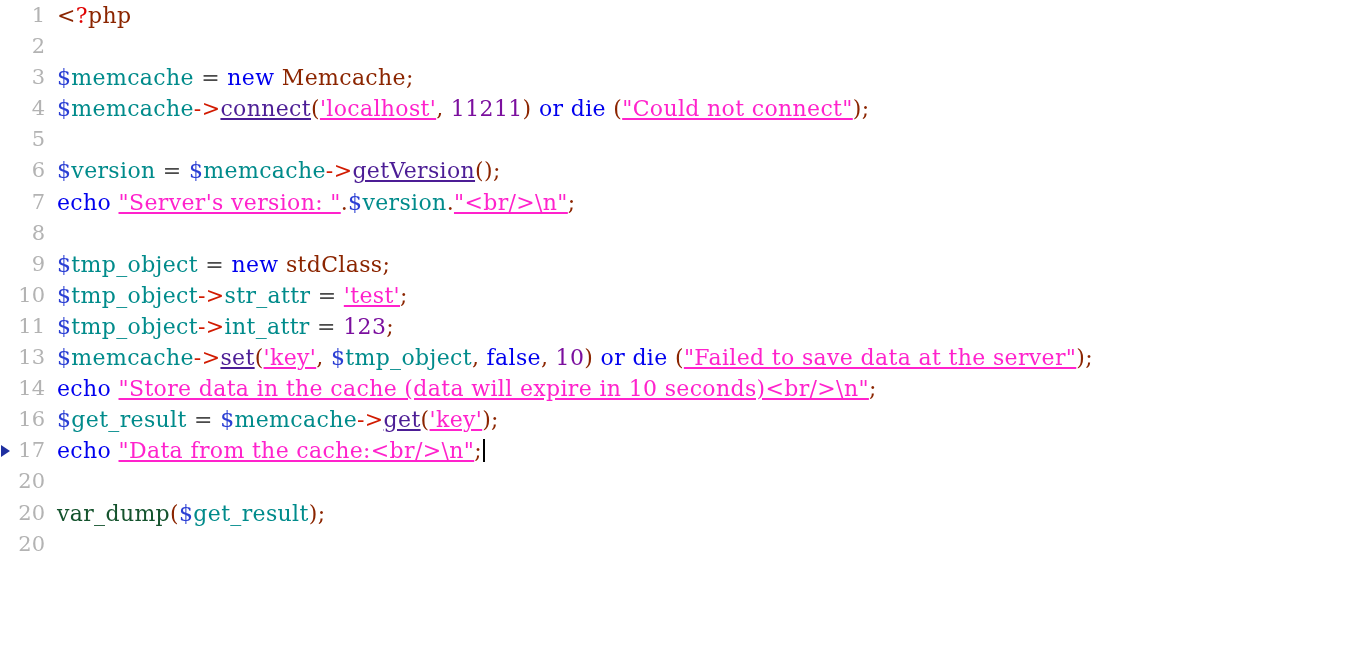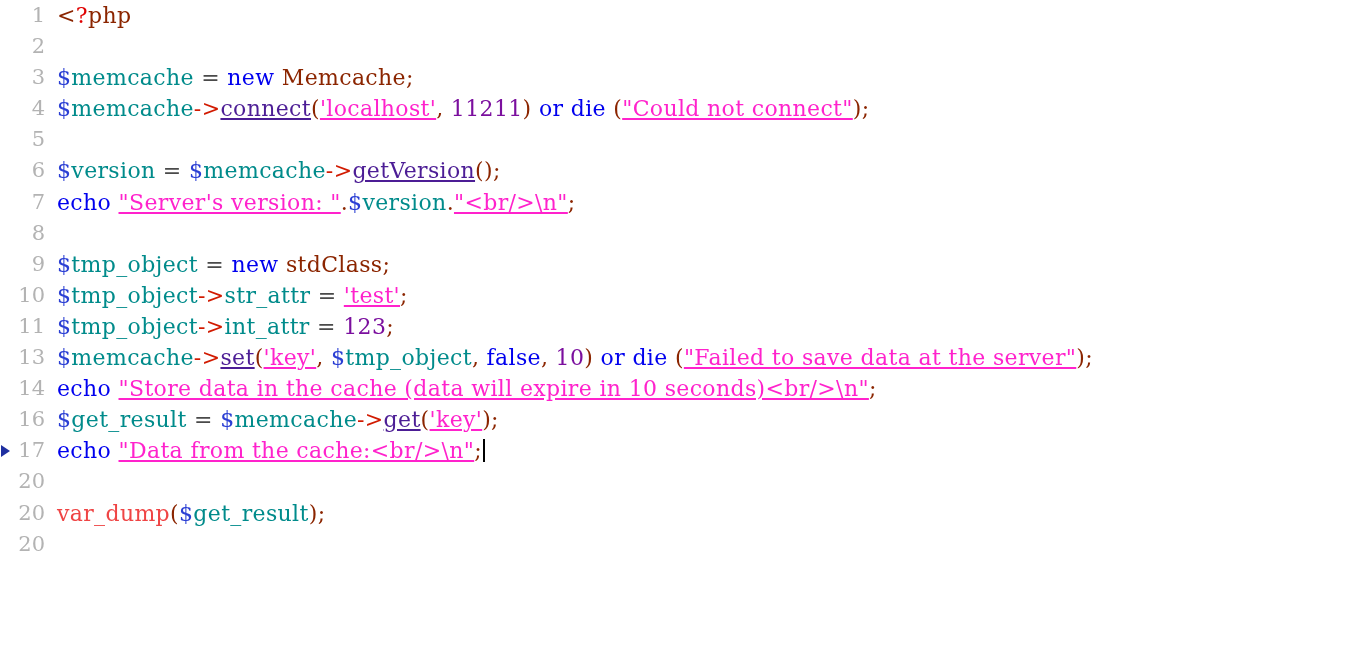--- a/index.html
+++ b/index.html
@@ -74,21 +74,21 @@
   
   .t-plain   { color: #000000; }
   .t-tag     { color: #8b2500; }       
   .t-qmark   { color: #e00000; }
   .t-sigil   { color: #2b3fd4; }       
   .t-var     { color: #008b8b; }       
   .t-kw      { color: #0000ee; }       
   .t-class   { color: #8b2500; }       
   .t-arrow   { color: #d11a00; }       
   .t-method  { color: #4c1d95; text-decoration: underline; }
-  .t-func    { color: #ef4444; }       
+  .t-func    { color: #14532d; }       
   .t-str     { color: #ff22cc; text-decoration: underline; }       
   .t-num     { color: #7b0f9e; }       
   .t-punc    { color: #8b2500; }       
   .t-op      { color: #4a4a4a; }       
 
   .caret {
     display: inline-block;
     width: 2px;
     height: 23px;
     background: #000000;

